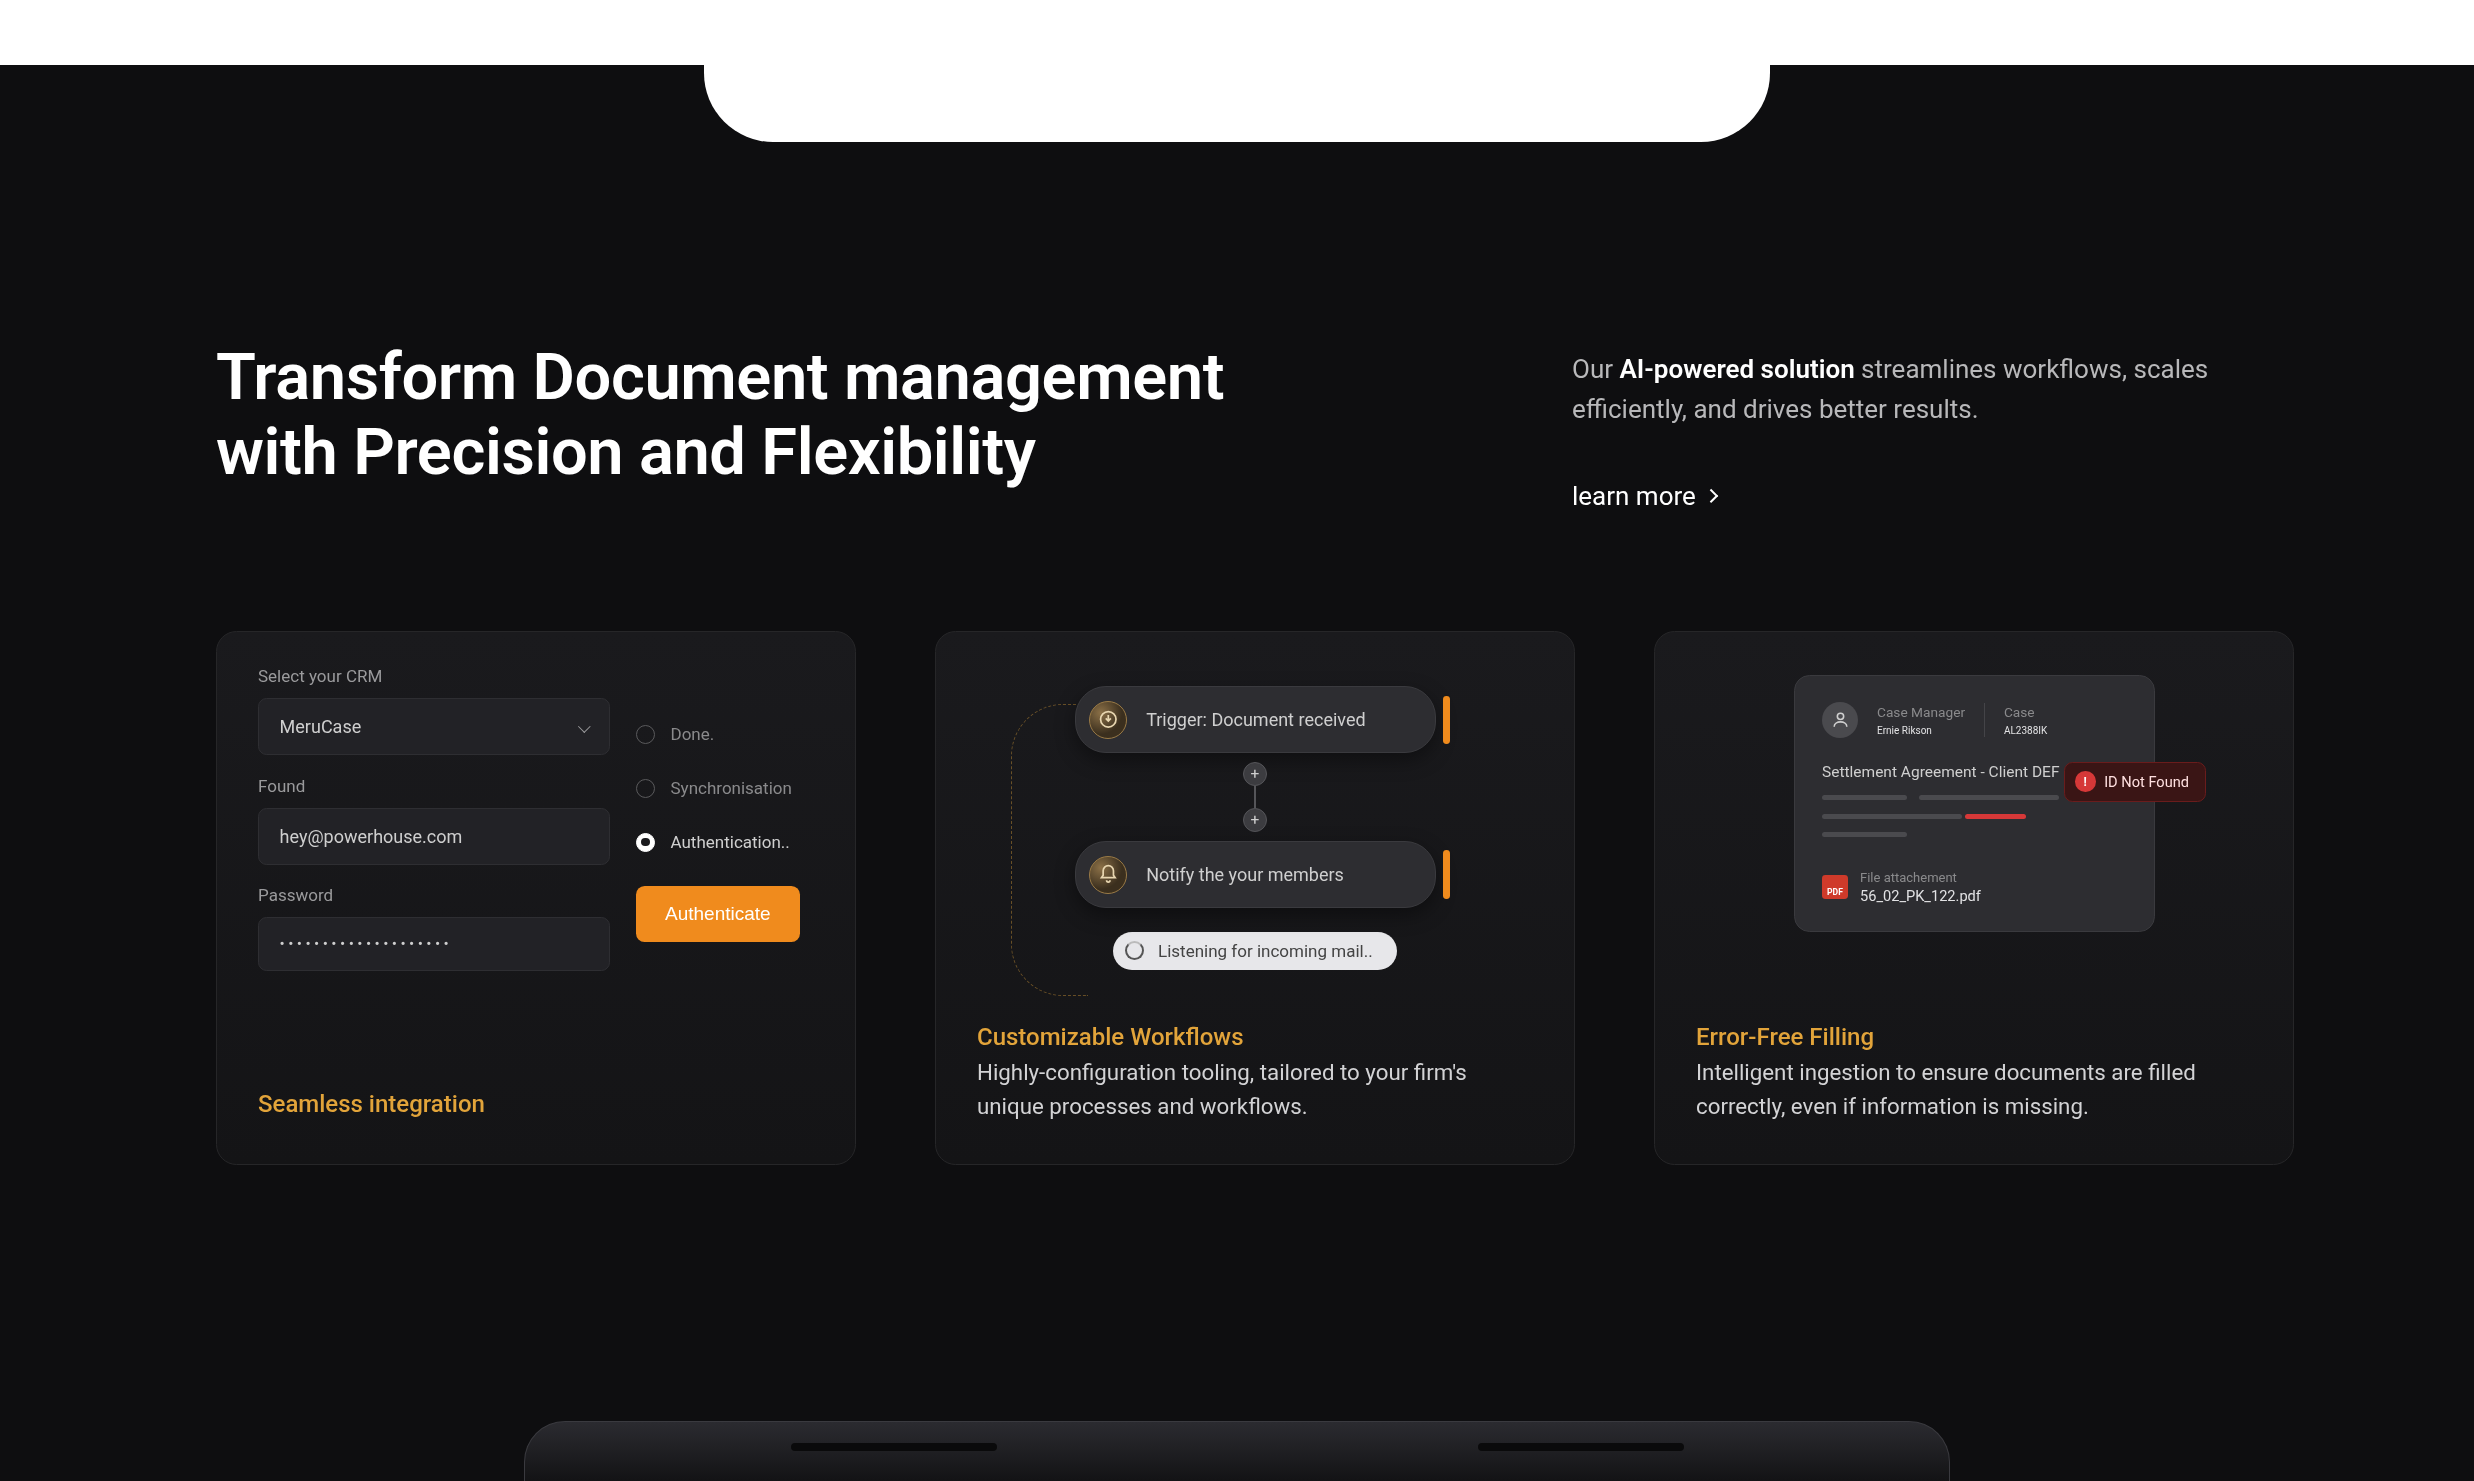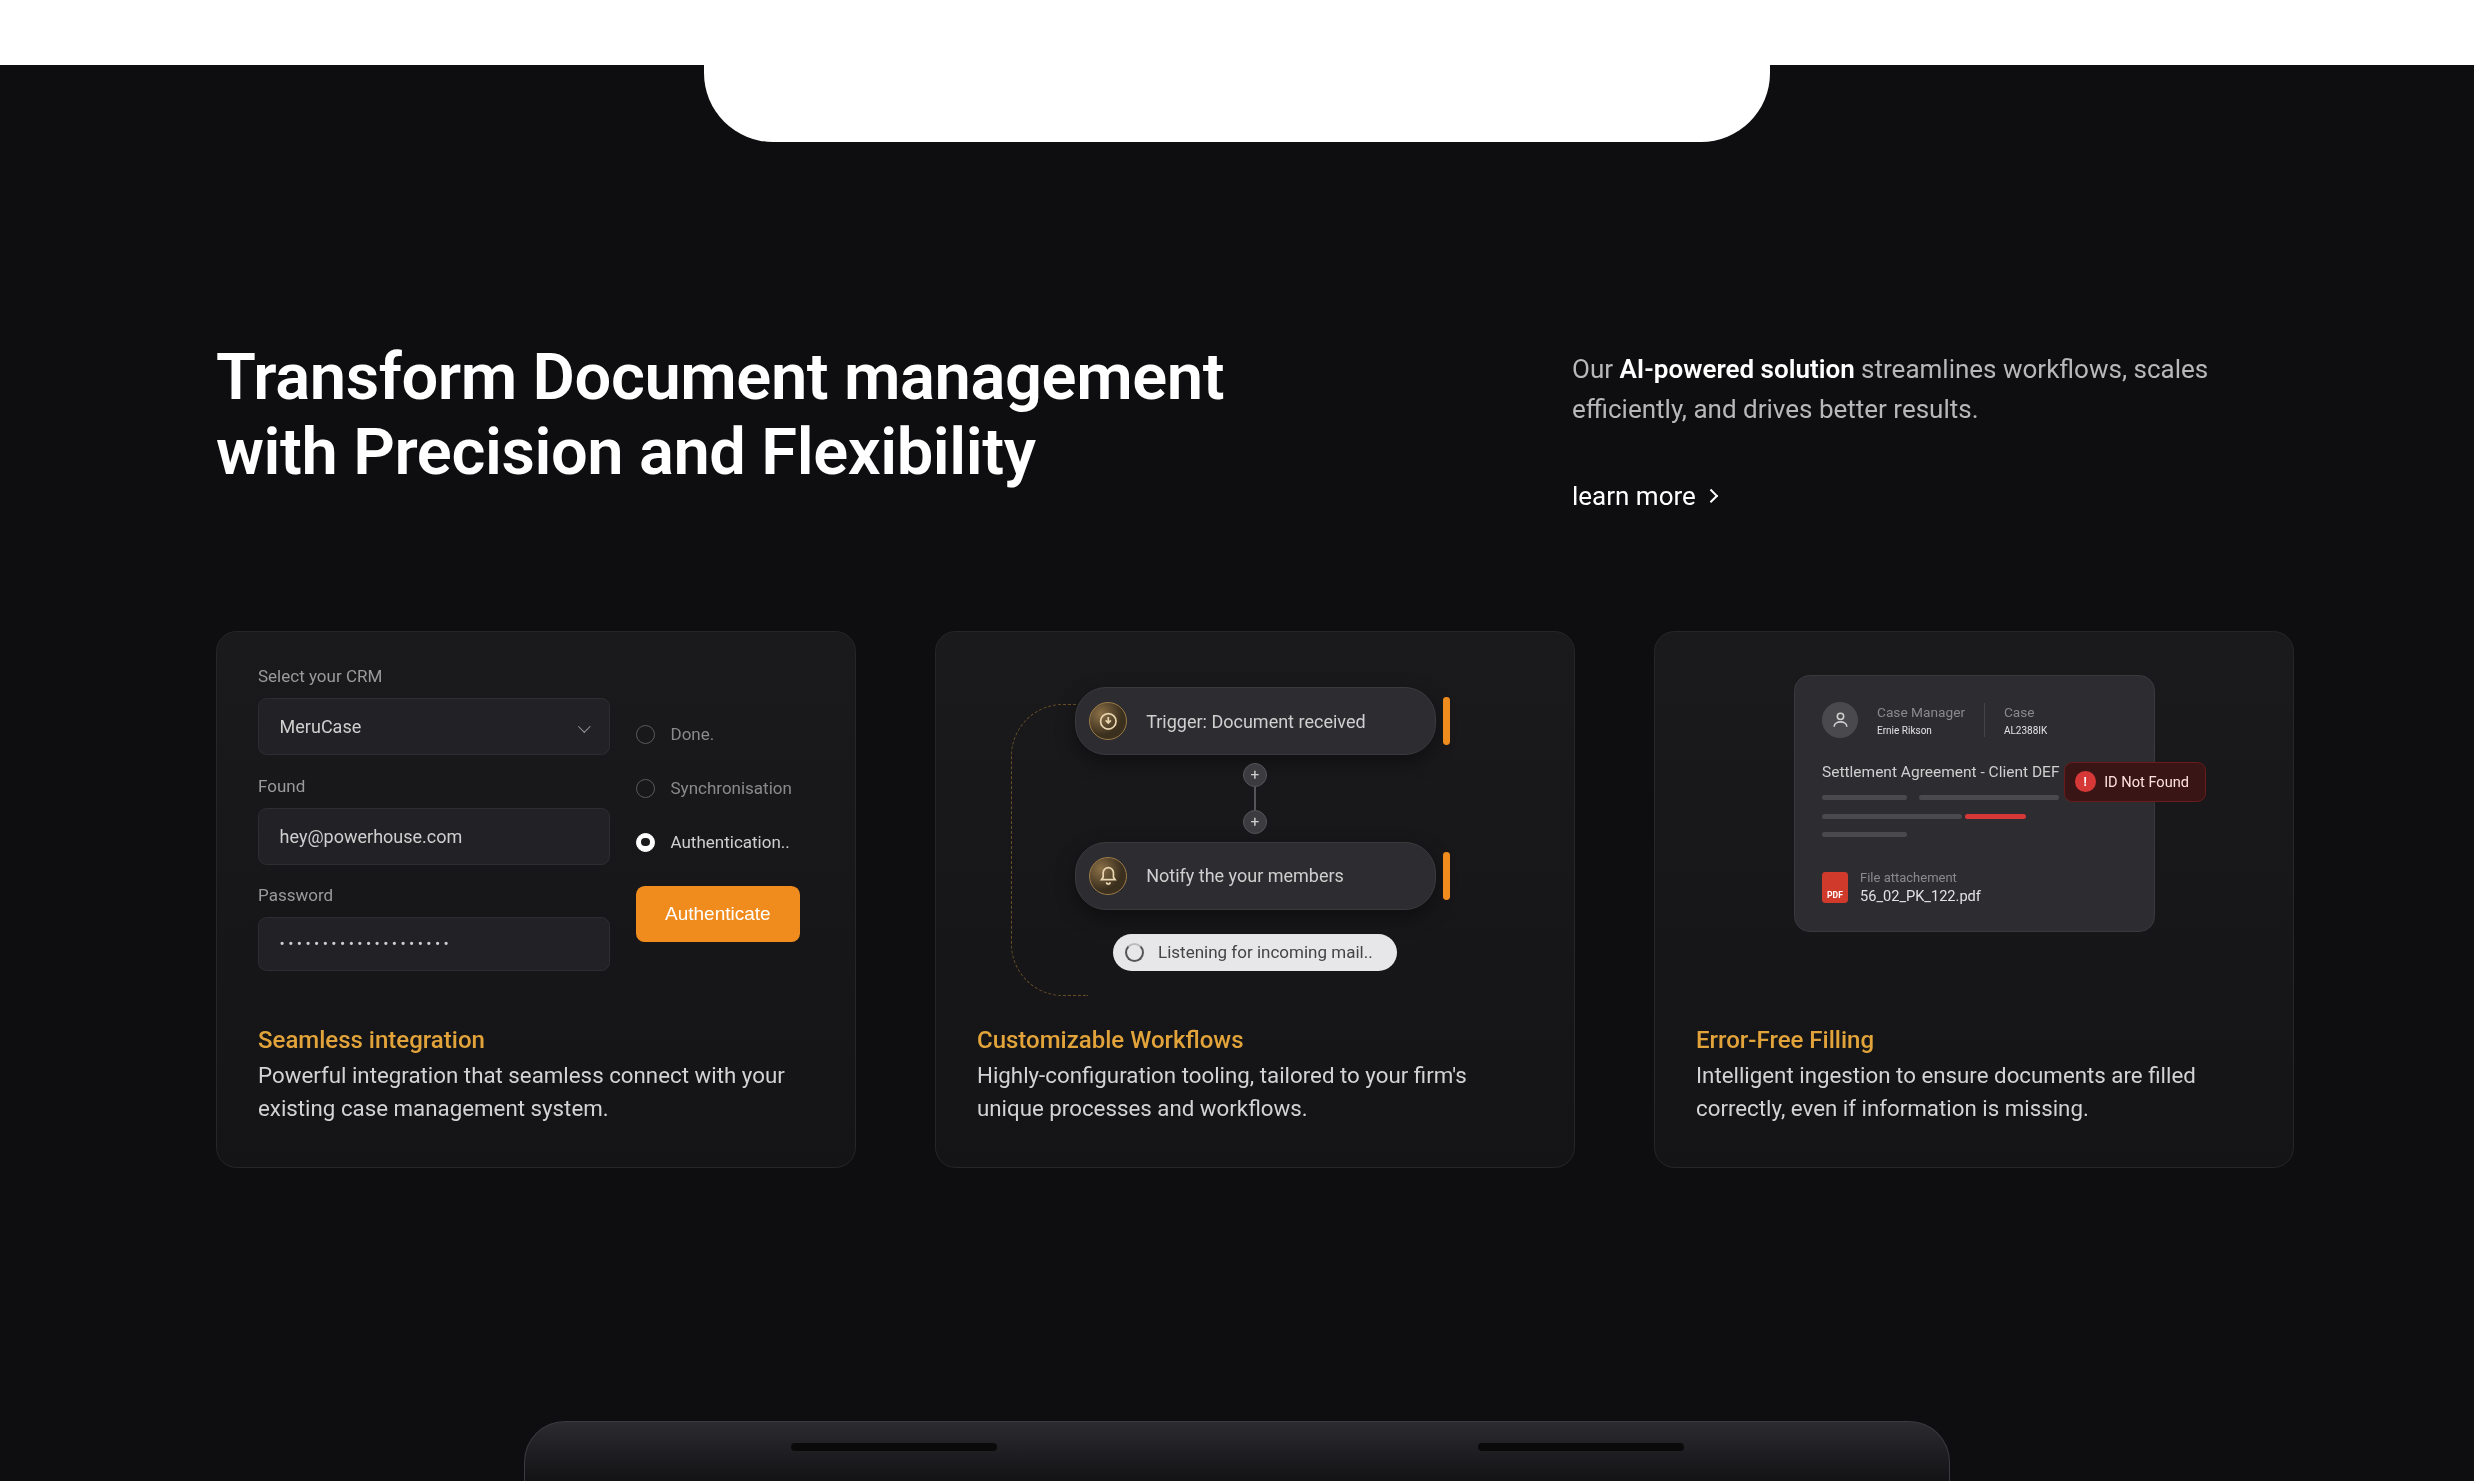--- a/index.html
+++ b/index.html
@@ -332,21 +332,21 @@
   font-weight: 700;
 }
 .c3-title { font-size: 15.5px; color: #cfcfcf; margin: 8.6px 0 13.7px; }
 .skel { height: 5.2px; background: #4a4a4e; border-radius: 2.6px; margin-bottom: 10.3px; }
 .skel.s1 { width: 28%; display: inline-block; margin-right: 8.6px;}
 .skel.s2 { width: 46%; display: inline-block;}
 .skel.red { background: #d63838; width: 20%; display: inline-block;}
 .skelrow { white-space: nowrap; }
 .attach { display: flex; gap: 12px; align-items: center; margin-top: 19px; }
 .pdf-ic {
-  width: 26px; height: 31px;
+  width: 26px; height: 24px;
   background: #cf3a2a;
   border-radius: 3.4px;
   color: #fff;
   font-size: 8.6px;
   font-weight: 700;
   display: flex;
   align-items: flex-end;
   justify-content: center;
   padding-bottom: 2.6px;
 }
@@ -438,21 +438,20 @@
                   <span class="radio filled"></span>
                   <span>Authentication..</span>
                 </div>
                 <button class="btn-auth">Authenticate</button>
               </div>
             </div>
           </div>
         </div>
         <div class="card-body">
           <h3>Seamless integration</h3>
-          <p>Powerful integration that seamless connect with your existing case management system.</p>
         </div>
       </div>
 
       <div class="card">
         <div class="card-illust">
           <div class="c2-wrap">
             <span class="dotted-curve"></span>
             <div class="wf-pill">
               <span class="wf-icon">
                 <svg viewBox="0 0 24 24" fill="none" stroke="#e8d6b0" stroke-width="2">

